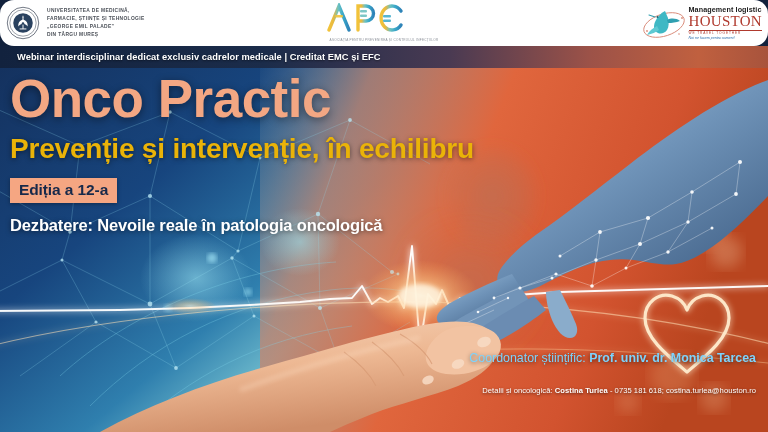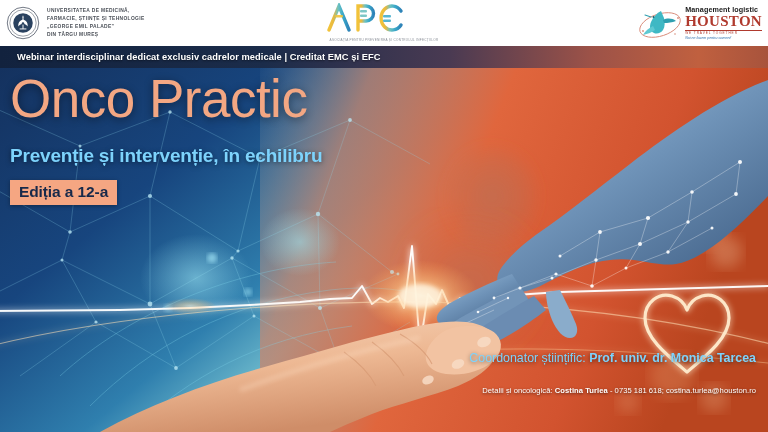--- a/index.html
+++ b/index.html
@@ -8,21 +8,21 @@
     width:768px;height:432px;overflow:hidden;
     font-family:"Liberation Sans",sans-serif;
     background:#11213c;
   }
   .poster{position:relative;width:768px;height:432px;overflow:hidden;}
 
   
   .logo-bar{
     position:absolute;left:0;top:0;width:768px;height:46px;
     background:#ffffff;z-index:40;
-    display:flex;align-items:center;
+    display:flex;align-items:center;border-radius:14px;
   }
   .umf-block{display:flex;align-items:center;padding-left:6px;gap:7px;}
   .umf-seal{width:34px;height:34px;flex:none;}
   .umf-text{
     font-size:4.9px;line-height:1.62;letter-spacing:.35px;
     color:#4a4f57;font-weight:700;text-transform:uppercase;
     white-space:nowrap;
   }
   .apci-block{
     position:absolute;left:50%;top:3px;transform:translateX(-50%);
@@ -33,21 +33,21 @@
     text-transform:uppercase;margin-top:1px;white-space:nowrap;
   }
   .houston-block{
     position:absolute;right:6px;top:4px;
     display:flex;align-items:center;gap:2px;
   }
   .bird-wrap{width:46px;height:38px;flex:none;}
   .houston-text{text-align:left;line-height:1;}
   .h-mgmt{font-size:7.2px;font-weight:700;color:#1b1b1b;letter-spacing:.1px;}
   .h-name{
-    font-size:15px;font-weight:700;color:#b03a2e;letter-spacing:.3px;
+    font-size:15px;font-weight:400;color:#b03a2e;letter-spacing:.3px;
     font-family:"Liberation Serif",serif;margin-top:1px;line-height:1;
   }
   .h-rule{height:1px;background:#b03a2e;margin:1px 0 1px 0;}
   .h-tag{font-size:3.2px;color:#b03a2e;letter-spacing:.9px;text-transform:uppercase;}
   .h-slogan{font-size:3.6px;color:#2f6fae;margin-top:1.5px;font-style:italic;}
 
   
   .strap{
     position:absolute;left:0;top:46px;width:768px;height:22px;z-index:35;
     background:linear-gradient(90deg,#12223e 0%,#1b2c4a 34%,#4a3a52 58%,#9c5248 76%,#c0603f 90%,#a5523c 100%);
@@ -59,26 +59,26 @@
     text-shadow:0 1px 2px rgba(0,0,0,.5);
   }
 
   
   .art{position:absolute;left:0;top:46px;width:768px;height:386px;overflow:hidden;z-index:5;}
   .art svg{display:block;width:768px;height:386px;}
 
   
   .copy{position:absolute;left:0;top:68px;width:470px;z-index:30;padding-left:10px;}
   .title{
-    font-size:53px;font-weight:400;line-height:.96;letter-spacing:-.5px;
+    font-size:53px;font-weight:700;line-height:.96;letter-spacing:-.5px;
     color:#f3a783;margin:6px 0 0 0;
     text-shadow:0 2px 8px rgba(0,0,0,.45);
   }
   .subtitle{
-    font-size:19px;font-weight:700;color:#7dd3fc;margin-top:20px;
+    font-size:28px;font-weight:700;color:#eab308;margin-top:8px;
     letter-spacing:-.2px;text-shadow:0 1px 5px rgba(0,0,0,.5);
   }
   .daterow{display:flex;align-items:center;gap:11px;margin-top:13px;}
   .badge{
     background:#f5a682;color:#17294a;font-size:15.5px;font-weight:700;
     padding:3px 9px 4px 9px;letter-spacing:-.1px;white-space:nowrap;
     box-shadow:0 1px 4px rgba(0,0,0,.35);
   }
   .dates{
     font-size:27px;font-weight:700;color:#ffffff;letter-spacing:-.3px;
@@ -414,20 +414,21 @@
   <div class="strap">
     <span>Webinar interdisciplinar dedicat exclusiv cadrelor medicale | Creditat EMC și EFC</span>
   </div>
 
   <div class="copy">
     <h1 class="title">Onco Practic</h1>
     <div class="subtitle">Prevenție și intervenție, în echilibru</div>
     <div class="daterow">
       <div class="badge">Ediția a 12-a</div>
     </div>
+    <div class="debate">Dezbatere: Nevoile reale în patologia oncologică</div>
   </div>
 
   <div class="coord">
     <span>Coordonator științific:</span>
     <b>Prof. univ. dr. Monica Tarcea</b>
   </div>
 
   <div class="contacts">
     <div class="contact-line">
       <span>Detalii și oncologică:</span>

